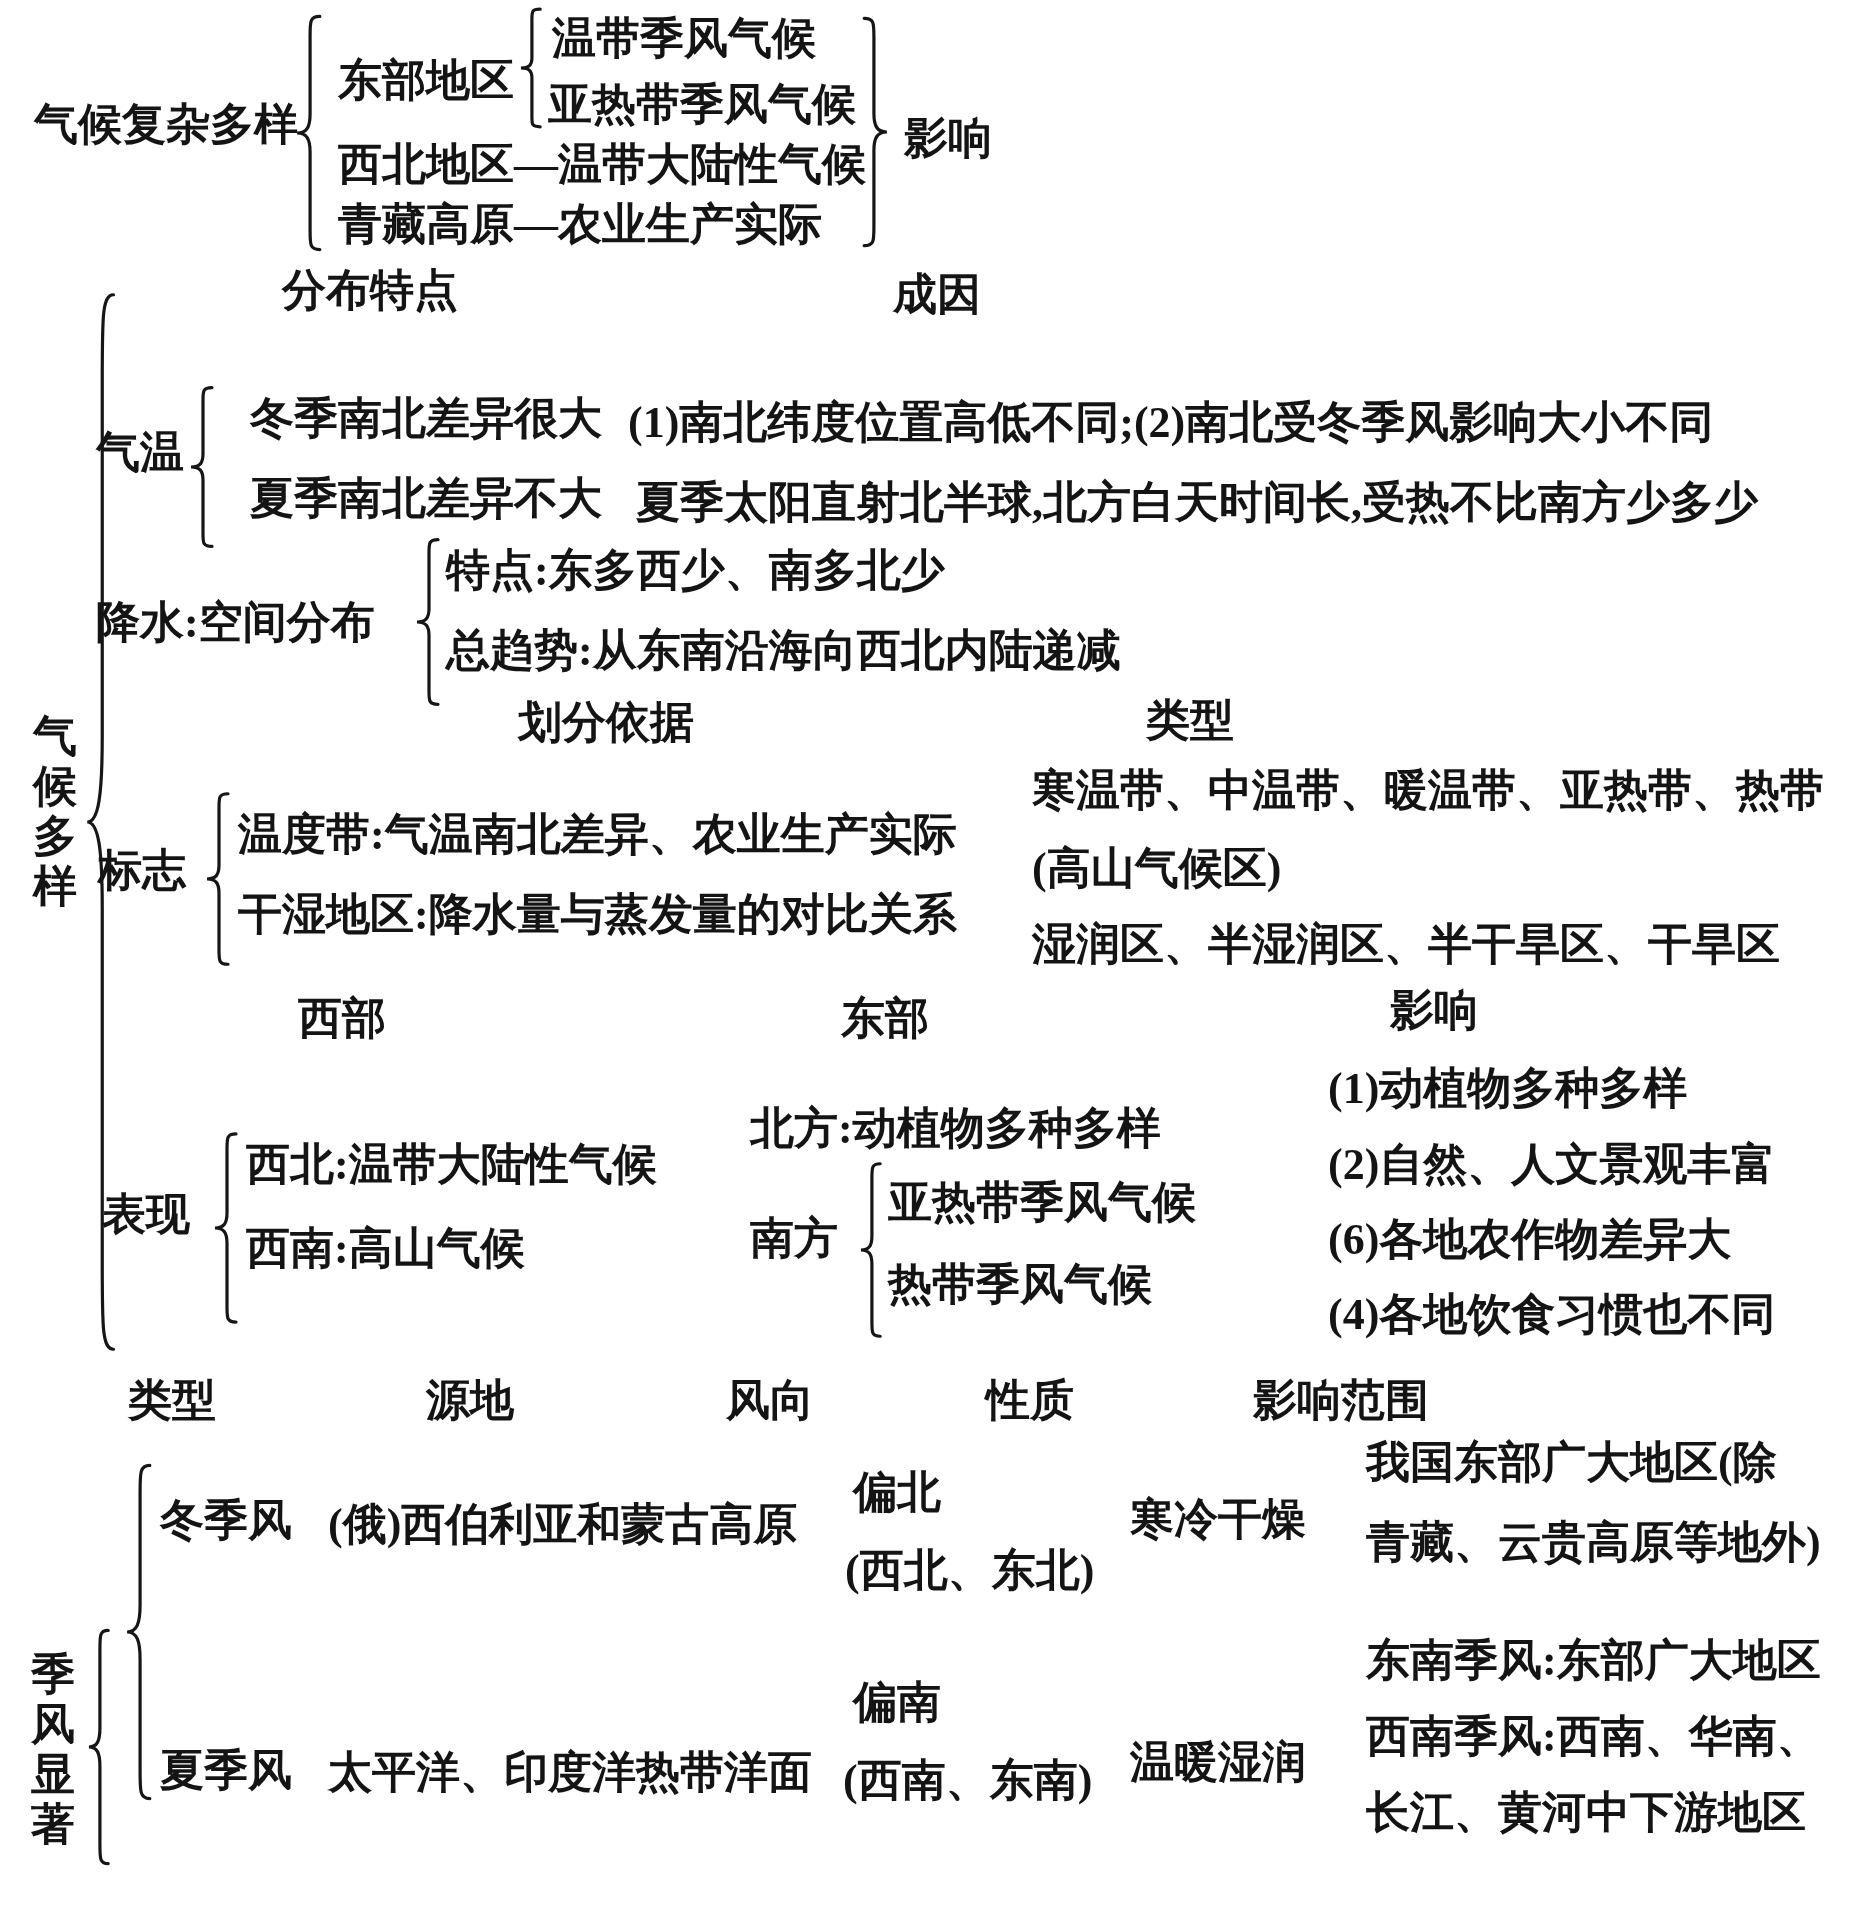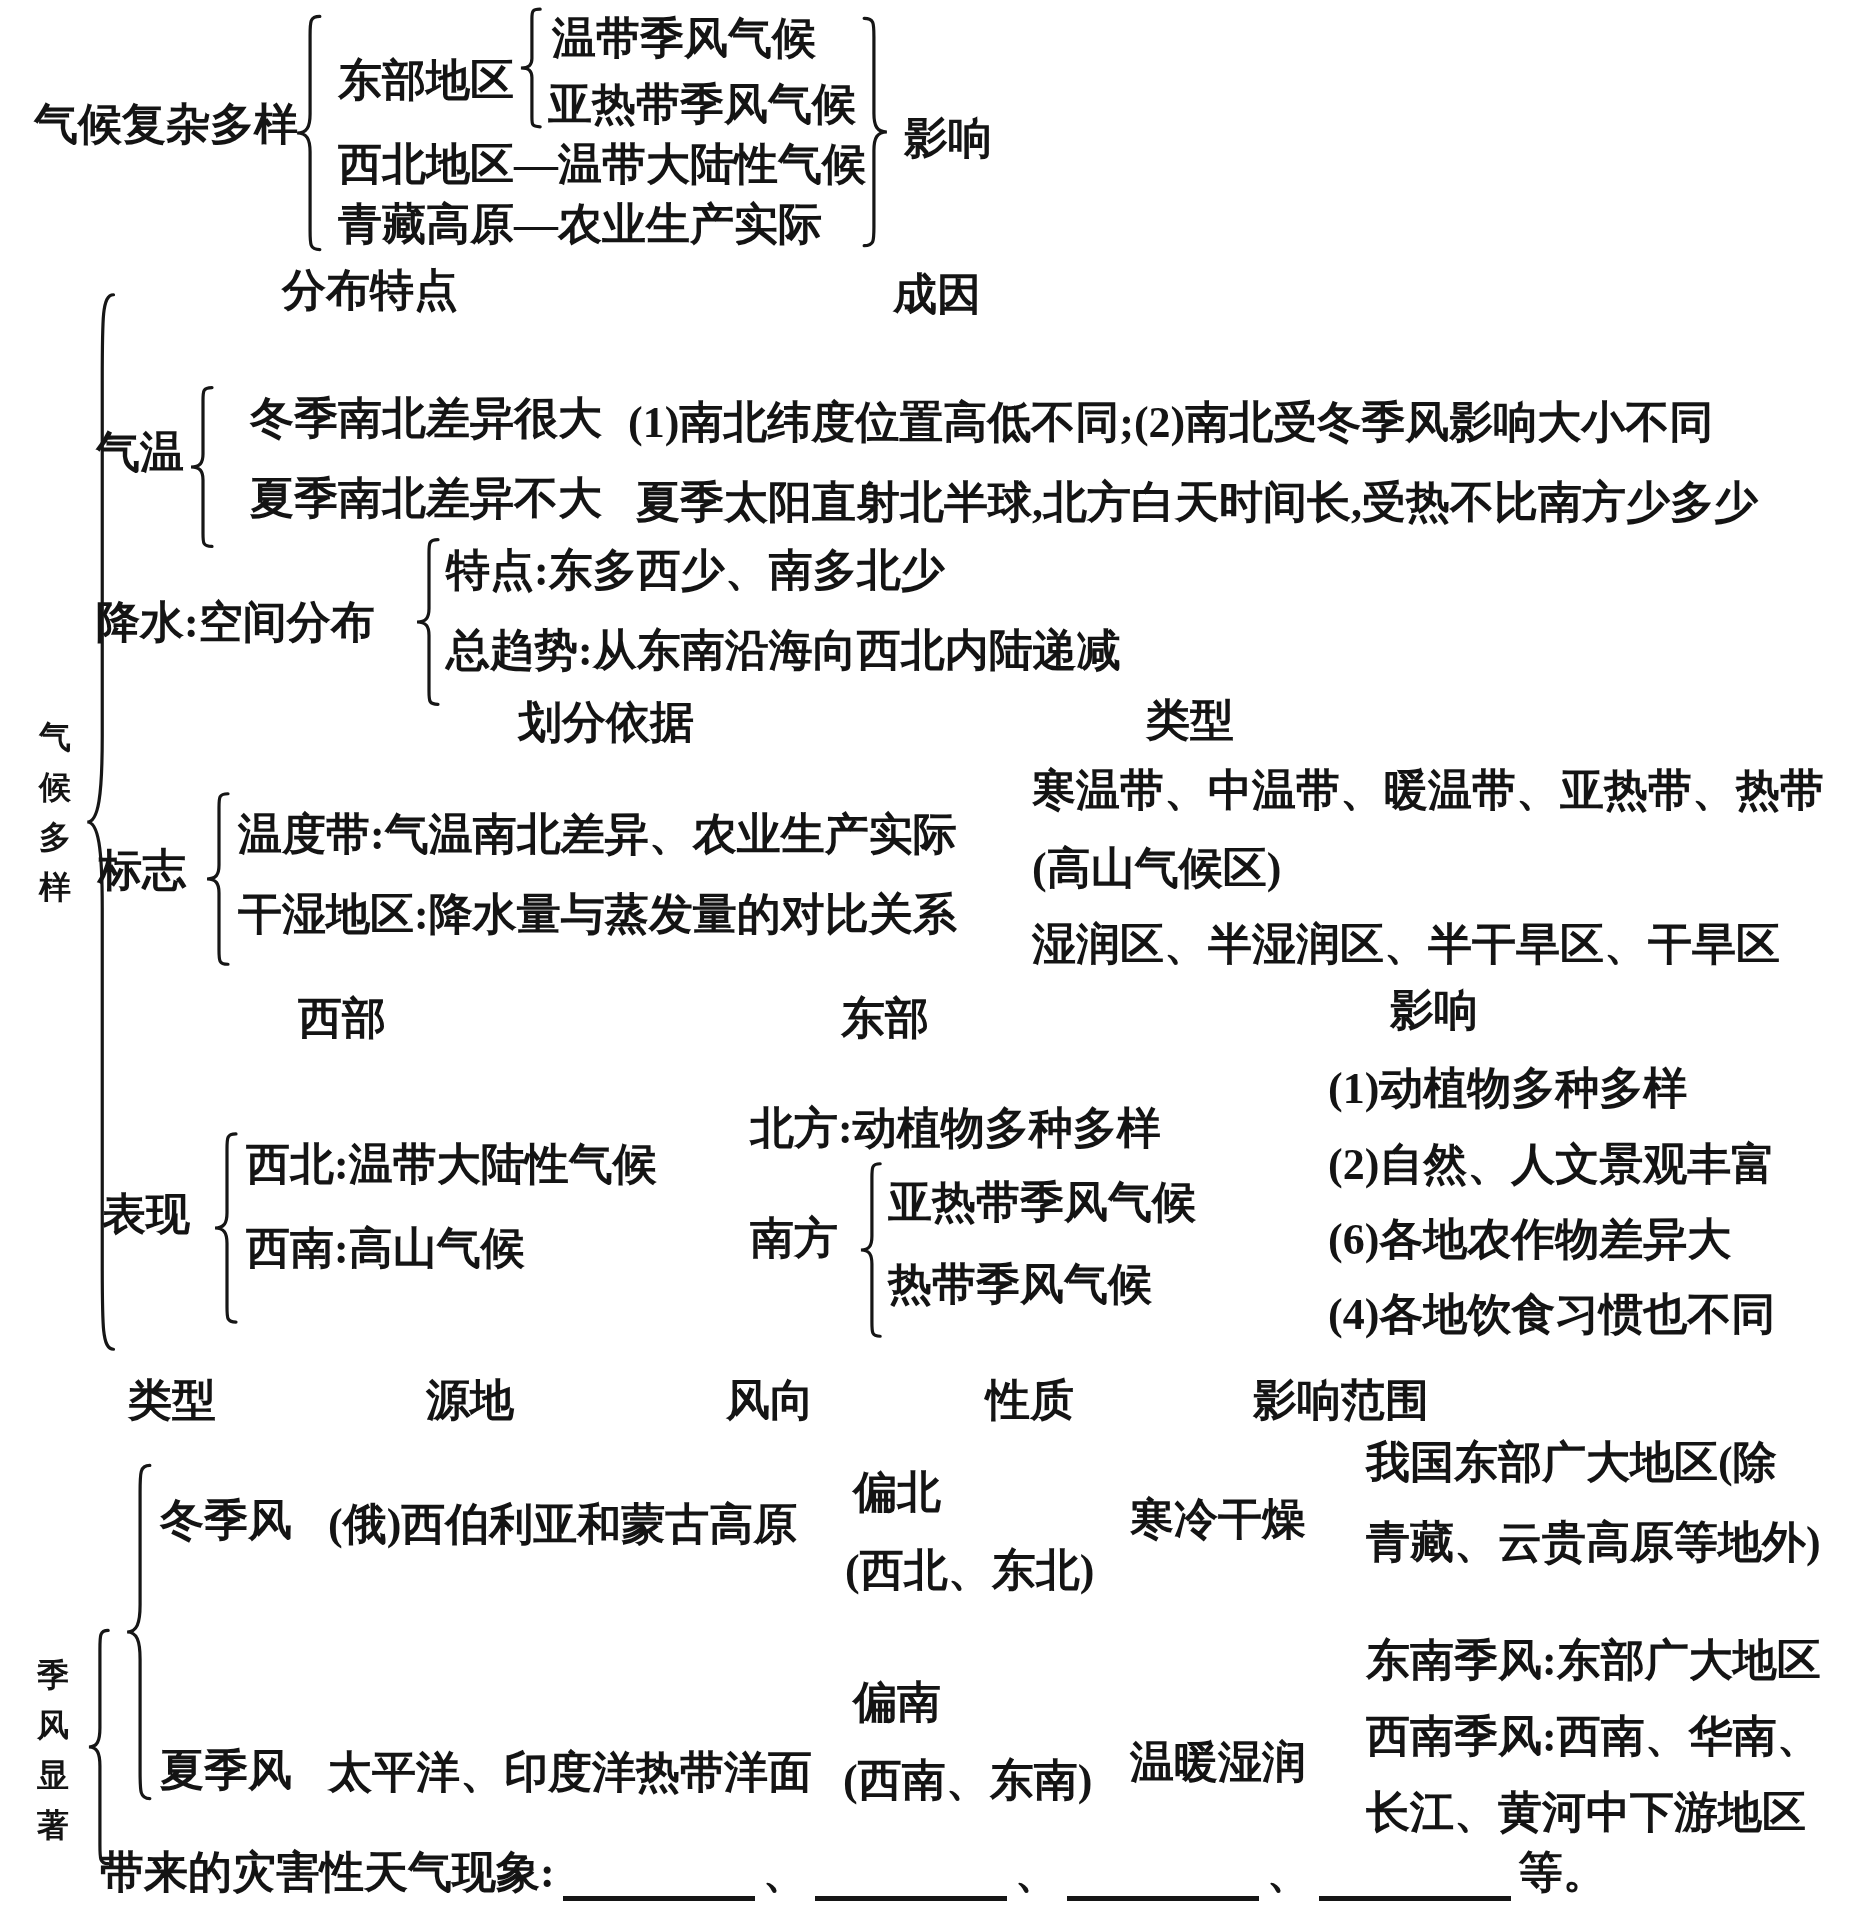--- a/index.html
+++ b/index.html
@@ -4,21 +4,21 @@
 <style>
   html,body { margin:0; padding:0; background:#ffffff; }
   .canvas {
     position:relative; width:1867px; height:1925px;
     background:#ffffff; overflow:hidden;
     font-family:"Liberation Serif","DejaVu Serif",serif;
     color:#141414; font-weight:bold;
   }
   .t { position:absolute; white-space:nowrap; font-size:44px; line-height:50px; }
   .vert {
-    position:absolute; width:50px; font-size:32px; line-height:50px;
+    position:absolute; width:50px; font-size:44px; line-height:50px;
     word-break:break-all; white-space:normal; text-align:center;
   }
   .brace { position:absolute; overflow:visible; }
   .blankline { position:absolute; white-space:nowrap; font-size:44px; line-height:50px; }
   .blank {
     display:inline-block; width:192px; height:44px;
     border-bottom:5px solid #161616; margin:0 8px; vertical-align:-14px;
   }
 </style>
 </head>
@@ -131,17 +131,14 @@
 
   <span class="t" style="left:160px;top:1746px">夏季风</span>
   <span class="t" style="left:328px;top:1748px">太平洋、印度洋热带洋面</span>
   <span class="t" style="left:853px;top:1678px">偏南</span>
   <span class="t" style="left:843px;top:1756px">(西南、东南)</span>
   <span class="t" style="left:1130px;top:1738px">温暖湿润</span>
   <span class="t" style="left:1366px;top:1712px">西南季风:西南、华南、</span>
   <span class="t" style="left:1366px;top:1636px">东南季风:东部广大地区</span>
   <span class="t" style="left:1366px;top:1788px">长江、黄河中下游地区</span>
 
-  <div class="blankline" style="left:100px;top:1848px">
-    <span>带来的灾害性天气现象:</span><span class="blank"></span><span>、</span><span class="blank"></span><span>、</span><span class="blank"></span><span>、</span><span class="blank"></span><span>等。</span>
-  </div>
 
 </div>
 
 </body></html>

